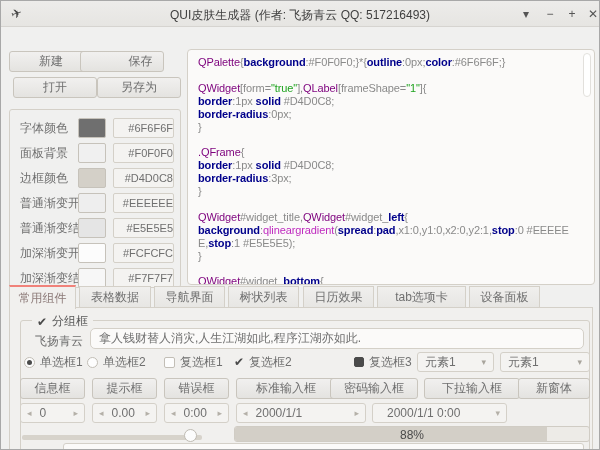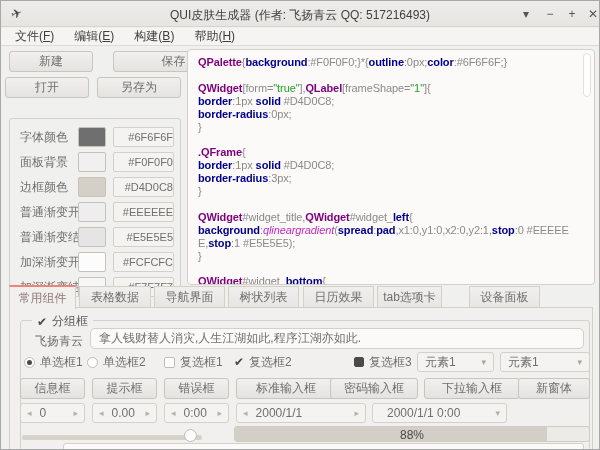--- a/index.html
+++ b/index.html
@@ -13,33 +13,33 @@
   .title-text{position:absolute;left:0;right:0;top:6px;text-align:center;font-size:12px;color:#3F3F3F}
   .win-btn{position:absolute;top:5px;width:18px;height:16px;text-align:center;font-size:12px;line-height:16px;color:#555;cursor:default}
   .menubar{position:absolute;left:0;top:27px;width:100%;height:18px;background:#F5F4F2;border-bottom:1px solid #DDDBD7;display:flex;align-items:center;padding-left:4px}
   .menu-item{padding:0 10px;font-size:12px;color:#3F3F3F;cursor:default}
 
   
   .btn{position:absolute;height:21px;border:1px solid #C9C5BD;border-radius:3px;background:linear-gradient(#F1F0EF,#E4E3E0);color:#6F6F6F;font-size:12px;display:flex;align-items:center;justify-content:center;cursor:default}
   .file-btn{width:84px}
 
   
-  .color-frame{position:absolute;left:8px;top:117px;width:172px;height:179px;border:1px solid #D4D0C8;border-radius:3px;background:#F0F0EF}
+  .color-frame{position:absolute;left:8px;top:108px;width:172px;height:179px;border:1px solid #D4D0C8;border-radius:3px;background:#F0F0EF}
   .color-label{position:absolute;left:10px;font-size:12px;color:#6F6F6F;line-height:20px;white-space:nowrap}
   .color-swatch{position:absolute;left:68px;width:28px;height:20px;border:1px solid #C6C2BA;border-radius:2px}
   .color-input{position:absolute;left:103px;width:61px;height:20px;border:1px solid #D4D0C8;border-radius:2px;background:#F4F3F1;font-size:11px;color:#6F6F6F;text-align:right;line-height:18px}
 
   
   .editor{position:absolute;left:186px;top:48px;width:408px;height:236px;background:#FBFAF9;border:1px solid #D4D0C8;border-radius:4px;padding:6px 16px 0 10px;overflow:hidden;font-size:11px;letter-spacing:-0.1px}
   .code-line{min-height:12.9px;line-height:12.9px;word-break:break-all;color:#8A8A8A}
-  .tok-sel{color:#7D017D;font-weight:700}
+  .tok-sel{color:#7D017D;font-weight:400}
   .tok-prop{color:#00008B;font-weight:700}
   .tok-val{color:#8A8A8A}
   .tok-str{color:#1FA31F}
-  .tok-func{color:#BF2ABF;font-style:italic}
+  .tok-func{color:#BF2ABF;}
   .scroll-thumb{position:absolute;right:3px;top:3px;width:8px;height:44px;background:#FFFFFF;border:1px solid #E2E0DC;border-radius:4px}
 
   
   .tab{position:absolute;top:285px;height:21px;border:1px solid #D4D0C8;border-bottom:none;background:linear-gradient(#F0EFED,#E7E6E3);font-size:12px;color:#6F6F6F;display:flex;align-items:center;justify-content:center;cursor:default}
   .tab.active{top:284px;height:24px;background:#F1F0EE;border-top:2px solid #F0827A;color:#8D7B79;z-index:2}
   .tabpage{position:absolute;left:8px;top:306px;width:584px;height:160px;background:#F1F0EE;border:1px solid #D4D0C8}
 
   
   .groupbox{position:absolute;left:10px;top:12px;width:570px;height:145px;border:1px solid #D4D0C8;border-radius:3px}
   .legend{position:absolute;left:11px;top:-8px;background:#F1F0EE;padding:0 5px;display:flex;align-items:center;gap:5px;font-size:12px;color:#5A5A5A;cursor:default}
@@ -78,31 +78,25 @@
 
   <div class="titlebar">
     <span class="app-icon">✈</span>
     <div class="title-text">QUI皮肤生成器 (作者: 飞扬青云  QQ: 517216493)</div>
     <span class="win-btn" style="left:516px">▾</span>
     <span class="win-btn" style="left:540px">−</span>
     <span class="win-btn" style="left:562px">+</span>
     <span class="win-btn" style="left:583px">✕</span>
   </div>
 
-  <div class="menubar">
-      <div class="menu-item">文件(<u>F</u>)</div>
-      <div class="menu-item">编辑(<u>E</u>)</div>
-      <div class="menu-item">构建(<u>B</u>)</div>
-      <div class="menu-item">帮助(<u>H</u>)</div>
-    </div>
 
   <div id="file-btn-host">
       <div class="btn file-btn" style="left: 8px; top: 50px;">新建</div>
-      <div class="btn file-btn" style="left: 112px; top: 50px; padding-left: 37px;">保存</div>
-      <div class="btn file-btn" style="left: 4px; top: 76px;">打开</div>
+      <div class="btn file-btn" style="left: 79px; top: 50px; padding-left: 37px;">保存</div>
+      <div class="btn file-btn" style="left: 12px; top: 76px;">打开</div>
       <div class="btn file-btn" style="left: 96px; top: 76px;">另存为</div>
     </div>
 
   <div class="color-frame" id="color-frame">
       <div class="color-label" style="top: 8px;">字体颜色</div>
       <div class="color-swatch" style="top: 8px; background: rgb(111, 111, 111);"></div>
       <div class="color-input" style="top: 8px;">#6F6F6F</div>
       <div class="color-label" style="top: 33px;">面板背景</div>
       <div class="color-swatch" style="top: 33px; background: rgb(240, 240, 240);"></div>
       <div class="color-input" style="top: 33px;">#F0F0F0</div>
@@ -145,21 +139,21 @@
       </div>
     <div class="scroll-thumb"></div>
   </div>
 
   <div id="tab-host">
       <div class="tab active" style="left: 8px; width: 67px;">常用组件</div>
       <div class="tab" style="left: 78px; width: 72px;">表格数据</div>
       <div class="tab" style="left: 153px; width: 71px;">导航界面</div>
       <div class="tab" style="left: 227px; width: 71px;">树状列表</div>
       <div class="tab" style="left: 302px; width: 71px;">日历效果</div>
-      <div class="tab" style="left: 376px; width: 65px;">tab选项卡</div>
+      <div class="tab" style="left: 376px; width: 89px;">tab选项卡</div>
       <div class="tab" style="left: 468px; width: 71px;">设备面板</div>
     </div>
 
   <div class="tabpage">
     <div class="groupbox">
       <div class="legend">
         <span class="check-glyph">✔</span>
         <span>分组框</span>
       </div>
     </div>

